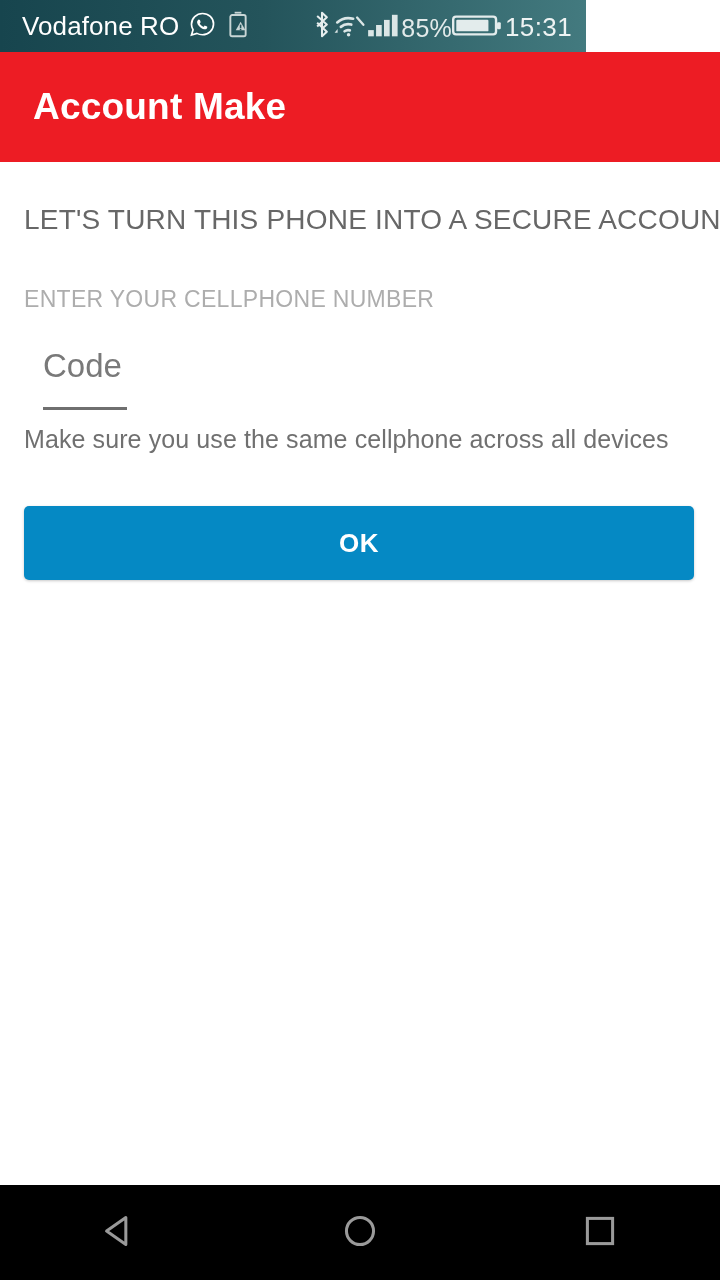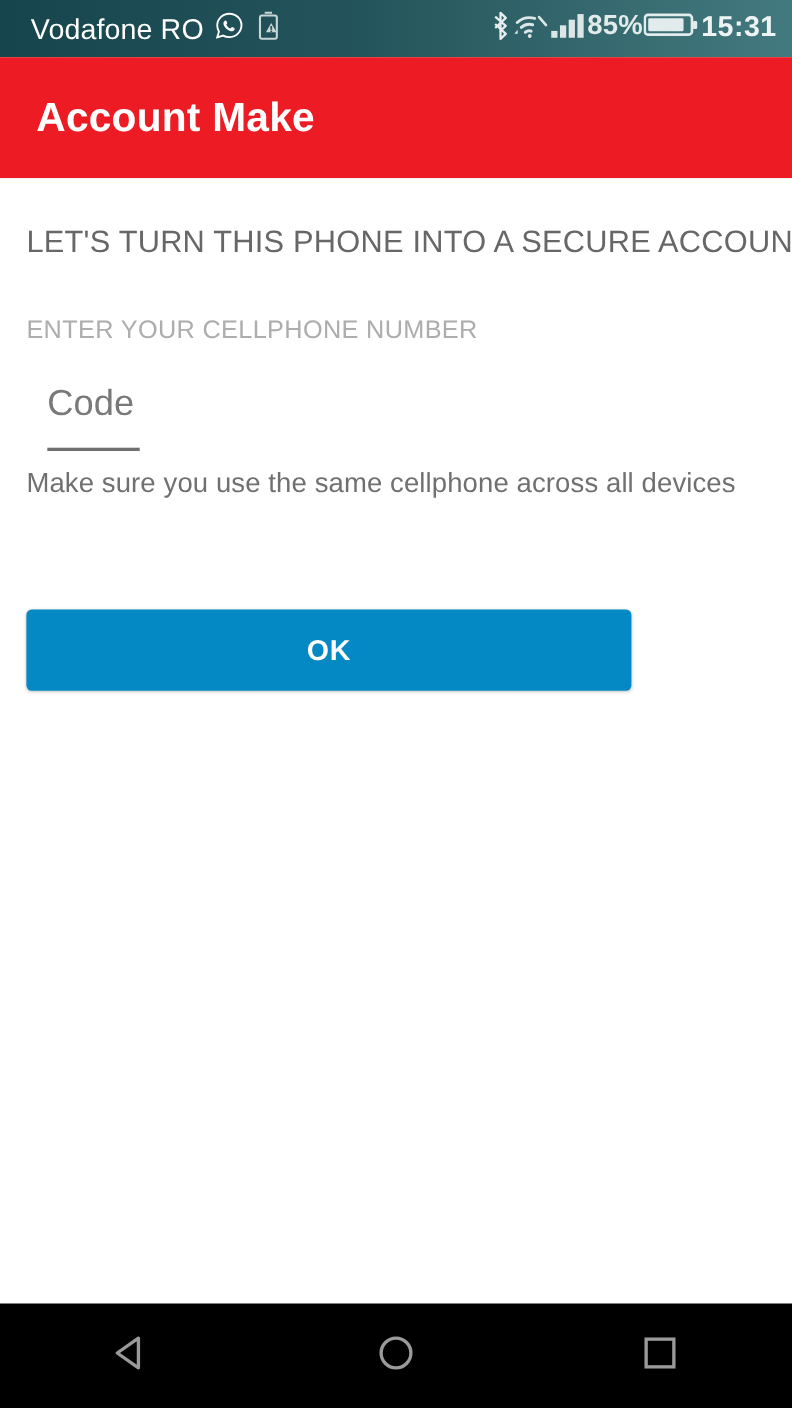--- a/index.html
+++ b/index.html
@@ -18,46 +18,45 @@
     position: relative;
     width: 720px;
     height: 1280px;
     background: #ffffff;
   }
 
   
   #status-bar {
     position: absolute;
     left: 0; top: 0;
-    width: 720px;
+    width: 586px;
     height: 52px;
     background: linear-gradient(to right, #17454e 0%, #24545b 45%, #437a7f 100%);
     display: flex;
     align-items: center;
     box-sizing: border-box;
-    padding: 0 14px 0 28px;
+    padding: 0 14px 0 22px;
   }
   .sb-left {
     display: flex;
     align-items: center;
     gap: 10px;
     flex: 0 0 auto;
   }
   .sb-carrier {
     color: #ffffff;
     font-size: 26px;
     letter-spacing: 0.1px;
     white-space: nowrap;
   }
   .sb-spacer { flex: 1 1 auto; }
   .sb-right {
     display: flex;
-    align-items: flex-start;
+    align-items: flex-end;
     flex: 0 0 auto;
-    font-weight: bold;
   }
   .sb-pct {
     color: #e2eaea;
     font-size: 25px;
     letter-spacing: 0.2px;
   }
   .sb-clock {
     color: #eef3f3;
     font-size: 26px;
     letter-spacing: 0.4px;
@@ -166,34 +165,33 @@
     color: #707070;
     font-size: 25px;
     letter-spacing: 0.1px;
     white-space: nowrap;
   }
 
   
   #ok-button {
     position: absolute;
     left: 24px; top: 344px;
-    width: 550px;
+    width: 670px;
     height: 74px;
     background: #0589c4;
     border: none;
     border-radius: 5px;
     color: #ffffff;
     font-family: "Liberation Sans", sans-serif;
     font-size: 26px;
     font-weight: bold;
     letter-spacing: 0.6px;
     box-shadow: 0 1px 3px rgba(0,0,0,0.22);
     cursor: pointer;
     padding: 0;
-    margin-top: 48px;
   }
 
   
   #nav-bar {
     position: absolute;
     left: 0; top: 1185px;
     width: 720px;
     height: 95px;
     background: #000000;
     display: flex;

